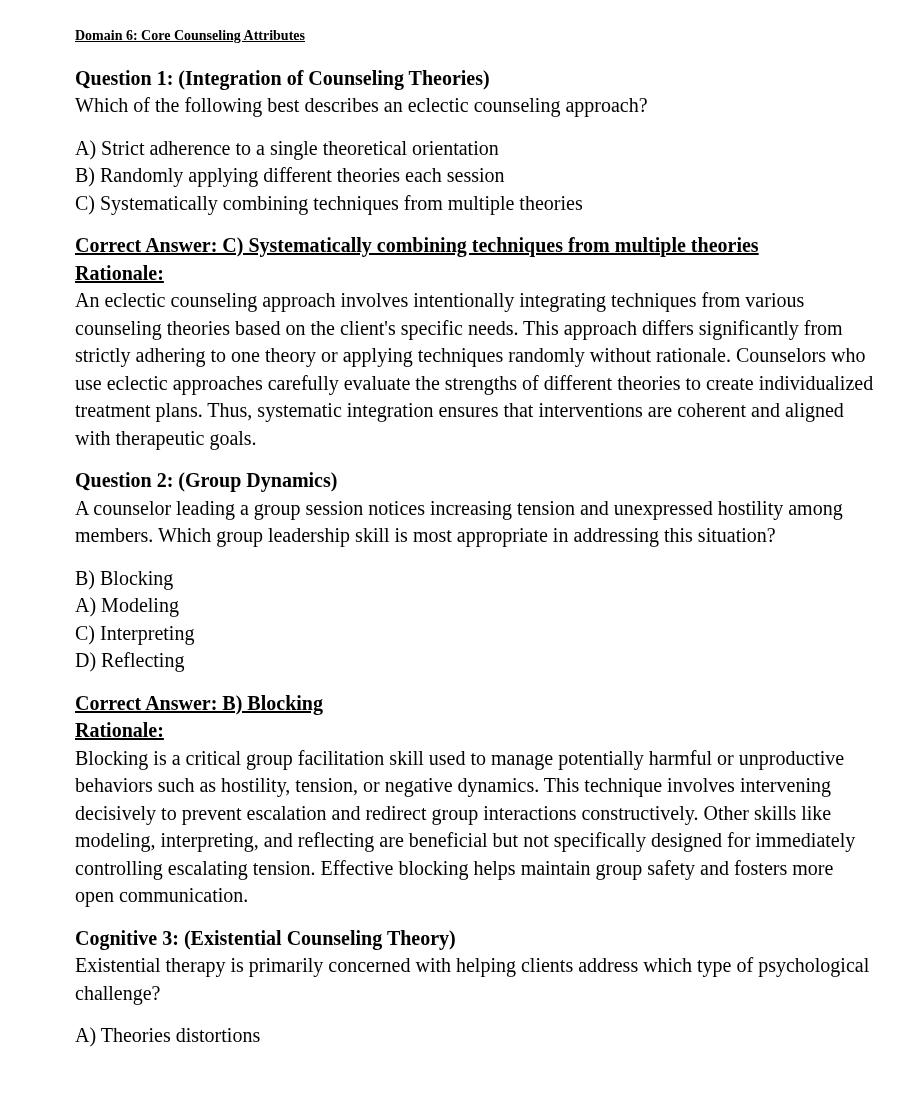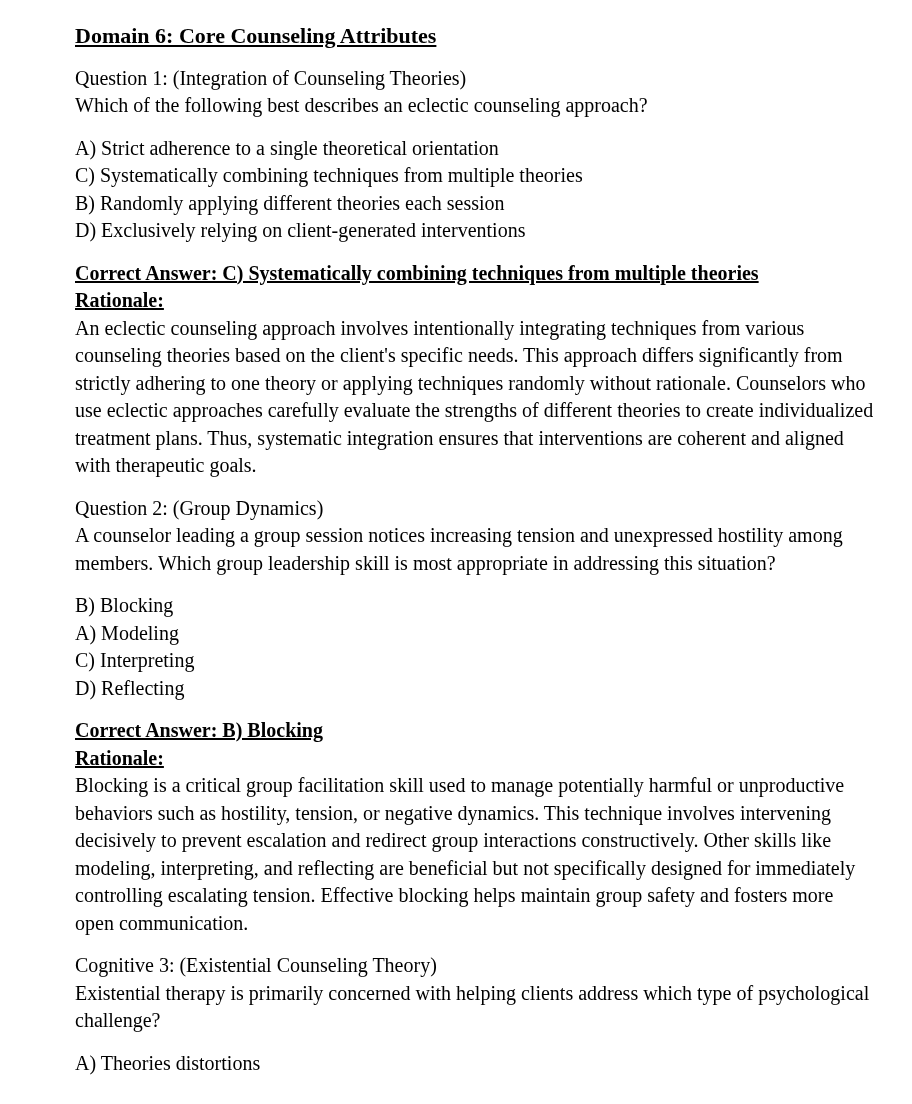--- a/index.html
+++ b/index.html
@@ -16,44 +16,43 @@
     font-family: "Liberation Serif", "DejaVu Serif", serif;
     font-size: 20px;
     line-height: 27.5px;
     color: #000000;
     background: #ffffff;
   }
   .doc-title {
     font-weight: bold;
     text-decoration: underline;
     margin-bottom: 15px;
-    font-size: 22px;
+    font-size: 14px;
   }
   .para { margin-bottom: 15px; }
   .bold { font-weight: bold; text-decoration: underline; }
-  .q-heading { font-weight: normal; }
+  .q-heading { font-weight: bold; }
   .option-line { }
 </style>
 </head>
 <body>
 
 <div class="page">
 
   <div class="doc-title">Domain 6: Core Counseling Attributes</div>
 
   <div class="para">
     <div class="q-heading">Question 1: (Integration of Counseling Theories)</div>
     <div>Which of the following best describes an eclectic counseling approach?</div>
   </div>
 
   <div class="para">
     <div class="option-line">A) Strict adherence to a single theoretical orientation</div>
+    <div class="option-line">B) Randomly applying different theories each session</div>
     <div class="option-line">C) Systematically combining techniques from multiple theories</div>
-    <div class="option-line">B) Randomly applying different theories each session</div>
-    <div class="option-line">D) Exclusively relying on client-generated interventions</div>
   </div>
 
   <div class="para">
     <div class="bold">Correct Answer: C) Systematically combining techniques from multiple theories</div>
     <div class="bold">Rationale:</div>
     <div>An eclectic counseling approach involves intentionally integrating techniques from various counseling theories based on the client's specific needs. This approach differs significantly from strictly adhering to one theory or applying techniques randomly without rationale. Counselors who use eclectic approaches carefully evaluate the strengths of different theories to create individualized treatment plans. Thus, systematic integration ensures that interventions are coherent and aligned with therapeutic goals.</div>
   </div>
 
   <div class="para">
     <div class="q-heading">Question 2: (Group Dynamics)</div>

